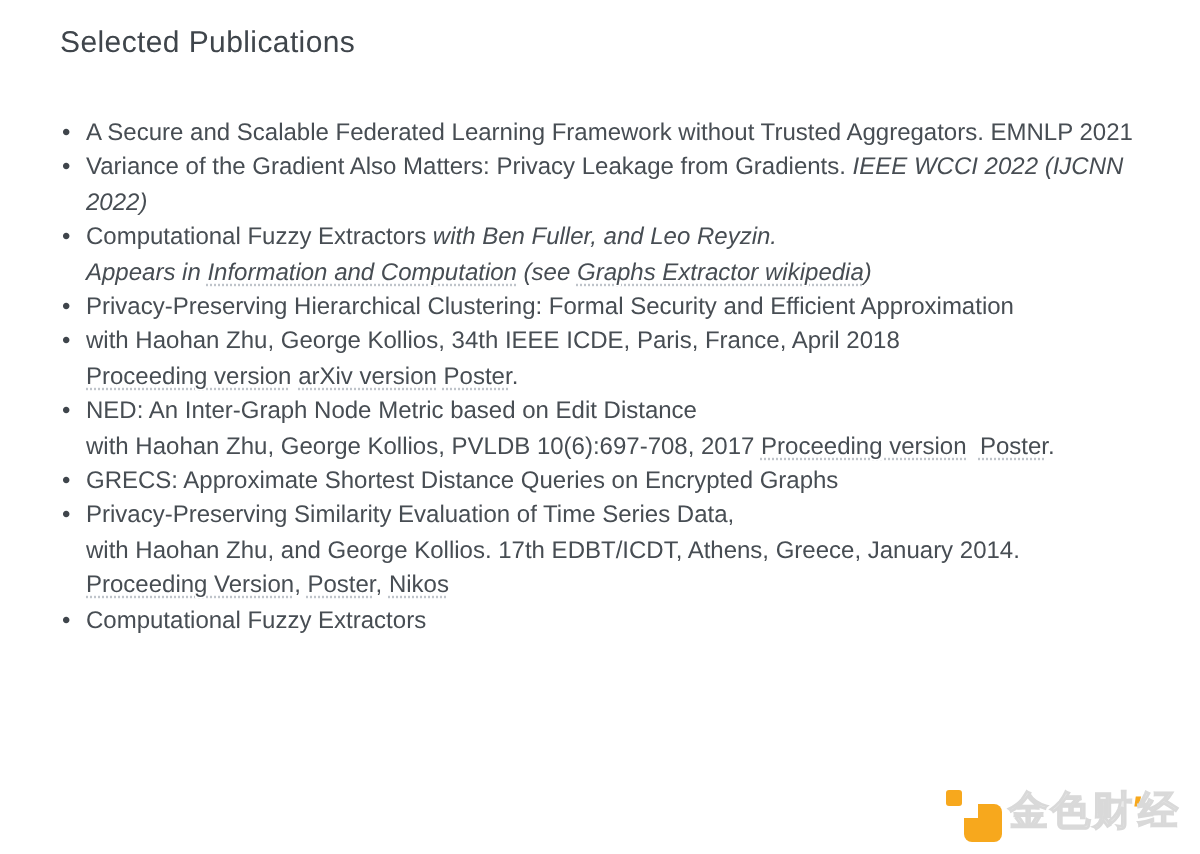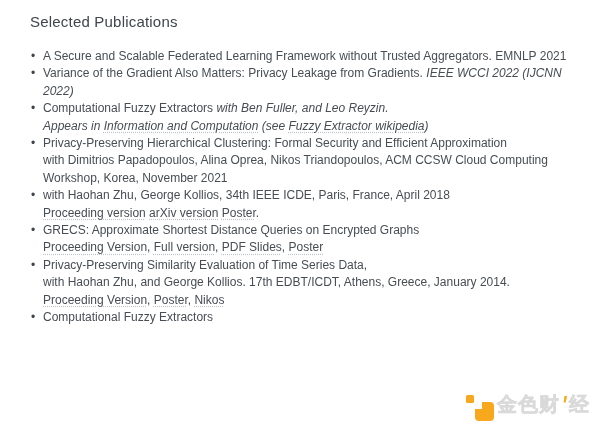--- a/index.html
+++ b/index.html
@@ -9,21 +9,21 @@
     background:#ffffff;
     font-family:"Liberation Sans","DejaVu Sans",sans-serif;
     color:#474d53;
     overflow:hidden;
   }
   .content{padding:13px 28px 0 30px;}
   .page-title{
     font-size:15px;
     font-weight:400;
     color:#3f454b;
-    margin:0 0 18px 0;
+    margin:0 0 28px 0;
     letter-spacing:.2px;
   }
   ul.pubs{
     list-style:none;
     margin:0;
     padding:0 0 0 13px;
     font-size:12px;
     line-height:17.4px;
   }
   li.pub{position:relative;}
@@ -41,24 +41,23 @@
     text-decoration-style:dotted;
     text-decoration-color:#bfc4ca;
     text-underline-offset:2px;
     cursor:pointer;
     margin-top:20px;
   }
   
   .watermark{
     position:absolute;
     right:10px;bottom:6px;
-    display:flex;align-items:center;
+    display:flex;align-items:flex-end;
     gap:3px;
     user-select:none;
-    font-family:Liberation Mono, monospace;
   }
   .wm-icon{position:relative;width:28px;height:31px;}
   .wm-dot{position:absolute;left:0;top:5px;width:8px;height:8px;border-radius:1.5px;}
   .wm-big{position:absolute;left:9px;top:12px;width:19px;height:19px;border-radius:4px;}
   .wm-notch{position:absolute;left:9px;top:12px;width:7px;height:7px;background:#ffffff;}
   .wm-text{
     font-size:20px;
     font-weight:bold;
     letter-spacing:1px;
     color:#ebebeb;
@@ -81,33 +80,35 @@
     <h2 class="page-title">Selected Publications</h2>
     <ul class="pubs">
         <li class="pub">
           <div class="pub-line"><span>A Secure and Scalable Federated Learning Framework without Trusted Aggregators. EMNLP 2021</span></div>
         </li>
         <li class="pub">
           <div class="pub-line"><span>Variance of the Gradient Also Matters: Privacy Leakage from Gradients. </span><span class="it">IEEE WCCI 2022 (IJCNN 2022)</span></div>
         </li>
         <li class="pub">
           <div class="pub-line"><span>Computational Fuzzy Extractors </span><span class="it">with Ben Fuller, and Leo Reyzin.</span></div>
-          <div class="pub-line"><span class="it">Appears in </span><span class="it link">Information and Computation</span><span class="it"> (see </span><span class="it link">Fuzzy Extractor wikipedia</span><span class="it">)</span></div>
+          <div class="pub-line"><span class="it">Appears in </span><span class="it link">Information and Computation</span><span class="it"> (see </span><span class="it link">Graphs Extractor wikipedia</span><span class="it">)</span></div>
         </li>
         <li class="pub">
           <div class="pub-line"><span>Privacy-Preserving Hierarchical Clustering: Formal Security and Efficient Approximation</span></div>
-          <div class="pub-line"><span>with Dimitrios Papadopoulos, Alina Oprea, Nikos Triandopoulos, ACM CCSW Cloud Computing Workshop, Korea, November 2021</span></div>
         </li>
         <li class="pub">
           <div class="pub-line"><span>with Haohan Zhu, George Kollios, 34th IEEE ICDE, Paris, France, April 2018</span></div>
           <div class="pub-line"><span class="link">Proceeding version</span><span> </span><span class="link">arXiv version</span><span> </span><span class="link">Poster</span><span>.</span></div>
         </li>
         <li class="pub">
+          <div class="pub-line"><span>NED: An Inter-Graph Node Metric based on Edit Distance</span></div>
+          <div class="pub-line"><span>with Haohan Zhu, George Kollios, PVLDB 10(6):697-708, 2017 </span><span class="link">Proceeding version</span><span>&nbsp; </span><span class="link">Poster</span><span>.</span></div>
+        </li>
+        <li class="pub">
           <div class="pub-line"><span>GRECS: Approximate Shortest Distance Queries on Encrypted Graphs</span></div>
-          <div class="pub-line"><span class="link">Proceeding Version</span><span>, </span><span class="link">Full version</span><span>, </span><span class="link">PDF Slides</span><span>, </span><span class="link">Poster</span></div>
         </li>
         <li class="pub">
           <div class="pub-line"><span>Privacy-Preserving Similarity Evaluation of Time Series Data,</span></div>
           <div class="pub-line"><span>with Haohan Zhu, and George Kollios. 17th EDBT/ICDT, Athens, Greece, January 2014.</span></div>
           <div class="pub-line"><span class="link">Proceeding Version</span><span>, </span><span class="link">Poster</span><span>, </span><span class="link">Nikos</span></div>
         </li>
         <li class="pub">
           <div class="pub-line"><span>Computational Fuzzy Extractors</span></div>
           <div class="pub-line"></div>
         </li>

